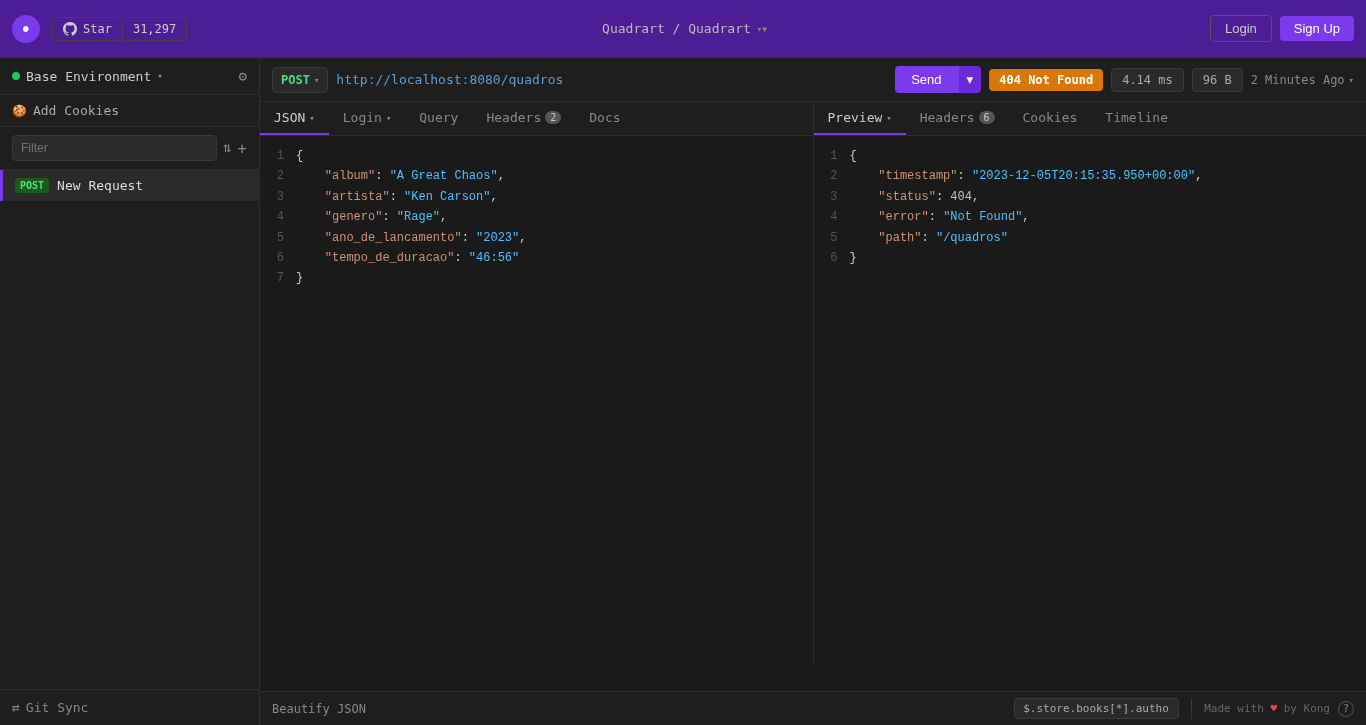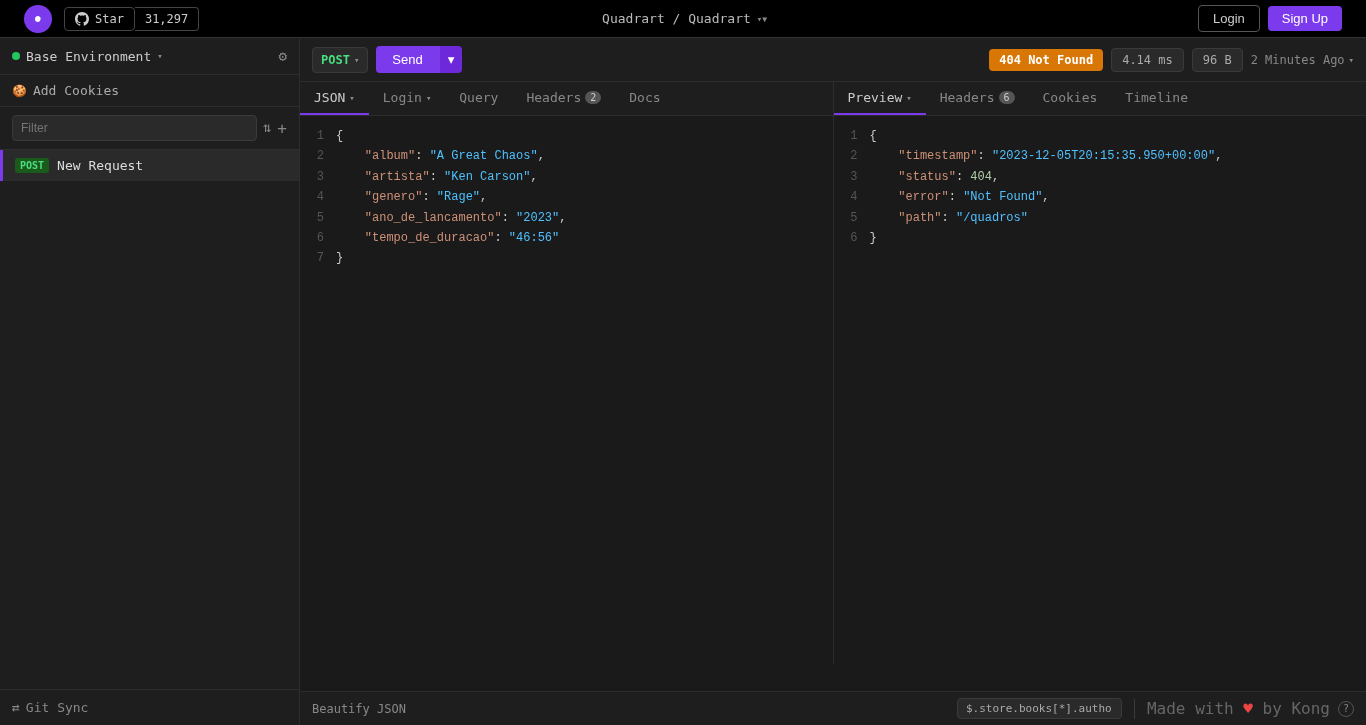--- a/index.html
+++ b/index.html
@@ -11,24 +11,24 @@
       height: 725px;
       overflow: hidden;
       display: flex;
       flex-direction: column;
     }
 
     
     .top-nav {
       display: flex;
       align-items: center;
-      background: #000000;
+      background: #4c1d95;
       border-bottom: 1px solid #333;
-      height: 38px;
-      padding: 0 24px;
+      height: 58px;
+      padding: 0 12px;
       flex-shrink: 0;
     }
     .top-nav-logo {
       width: 28px;
       height: 28px;
       background: #7c3aed;
       border-radius: 50%;
       display: flex;
       align-items: center;
       justify-content: center;
@@ -92,21 +92,21 @@
 
     
     .main-layout {
       display: flex;
       flex: 1;
       overflow: hidden;
     }
 
     
     .sidebar {
-      width: 300px;
+      width: 260px;
       background: #1e1e1e;
       border-right: 1px solid #2d2d2d;
       display: flex;
       flex-direction: column;
       flex-shrink: 0;
     }
     .sidebar-env {
       display: flex;
       align-items: center;
       justify-content: space-between;
@@ -444,20 +444,21 @@
     </div>
   </div>
 
   <div class="content-area">
 
     <div class="request-bar">
       <div class="method-select">
         <span>POST</span>
         <span style="font-size:9px; color:#888;">▾</span>
       </div>
+      <input class="url-input" type="text" value="http://localhost:8080/quadros" style="">
       <div class="send-btn-group">
         <button class="send-btn">Send</button>
         <button class="send-btn-arrow">▾</button>
       </div>
       <div class="response-status-bar">
         <span class="status-404">
           <span>404</span>
           <span>Not Found</span>
         </span>
         <span class="status-meta">4.14 ms</span>
@@ -589,21 +590,21 @@
 
     </div>
 
     <div class="bottom-bar">
       <div class="bottom-left">
         <span style="cursor:pointer; color:#888;">Beautify JSON</span>
       </div>
       <div style="display:flex; align-items:center; gap:8px;">
         <input class="bottom-jpath" type="text" value="$.store.books[*].author" style="">
         <div class="bottom-divider"></div>
-        <span style="font-size:16px; color:#666;">
+        <span style="font-size:11px; color:#666;">
           Made with <span class="heart" style="color:#e44;">♥</span> by Kong
         </span>
         <span style="width:16px; height:16px; border-radius:50%; border:1px solid #555; display:inline-flex; align-items:center; justify-content:center; font-size:10px; color:#888; cursor:pointer;">?</span>
       </div>
     </div>
 
   </div>
 </div>
 
 </body></html>

